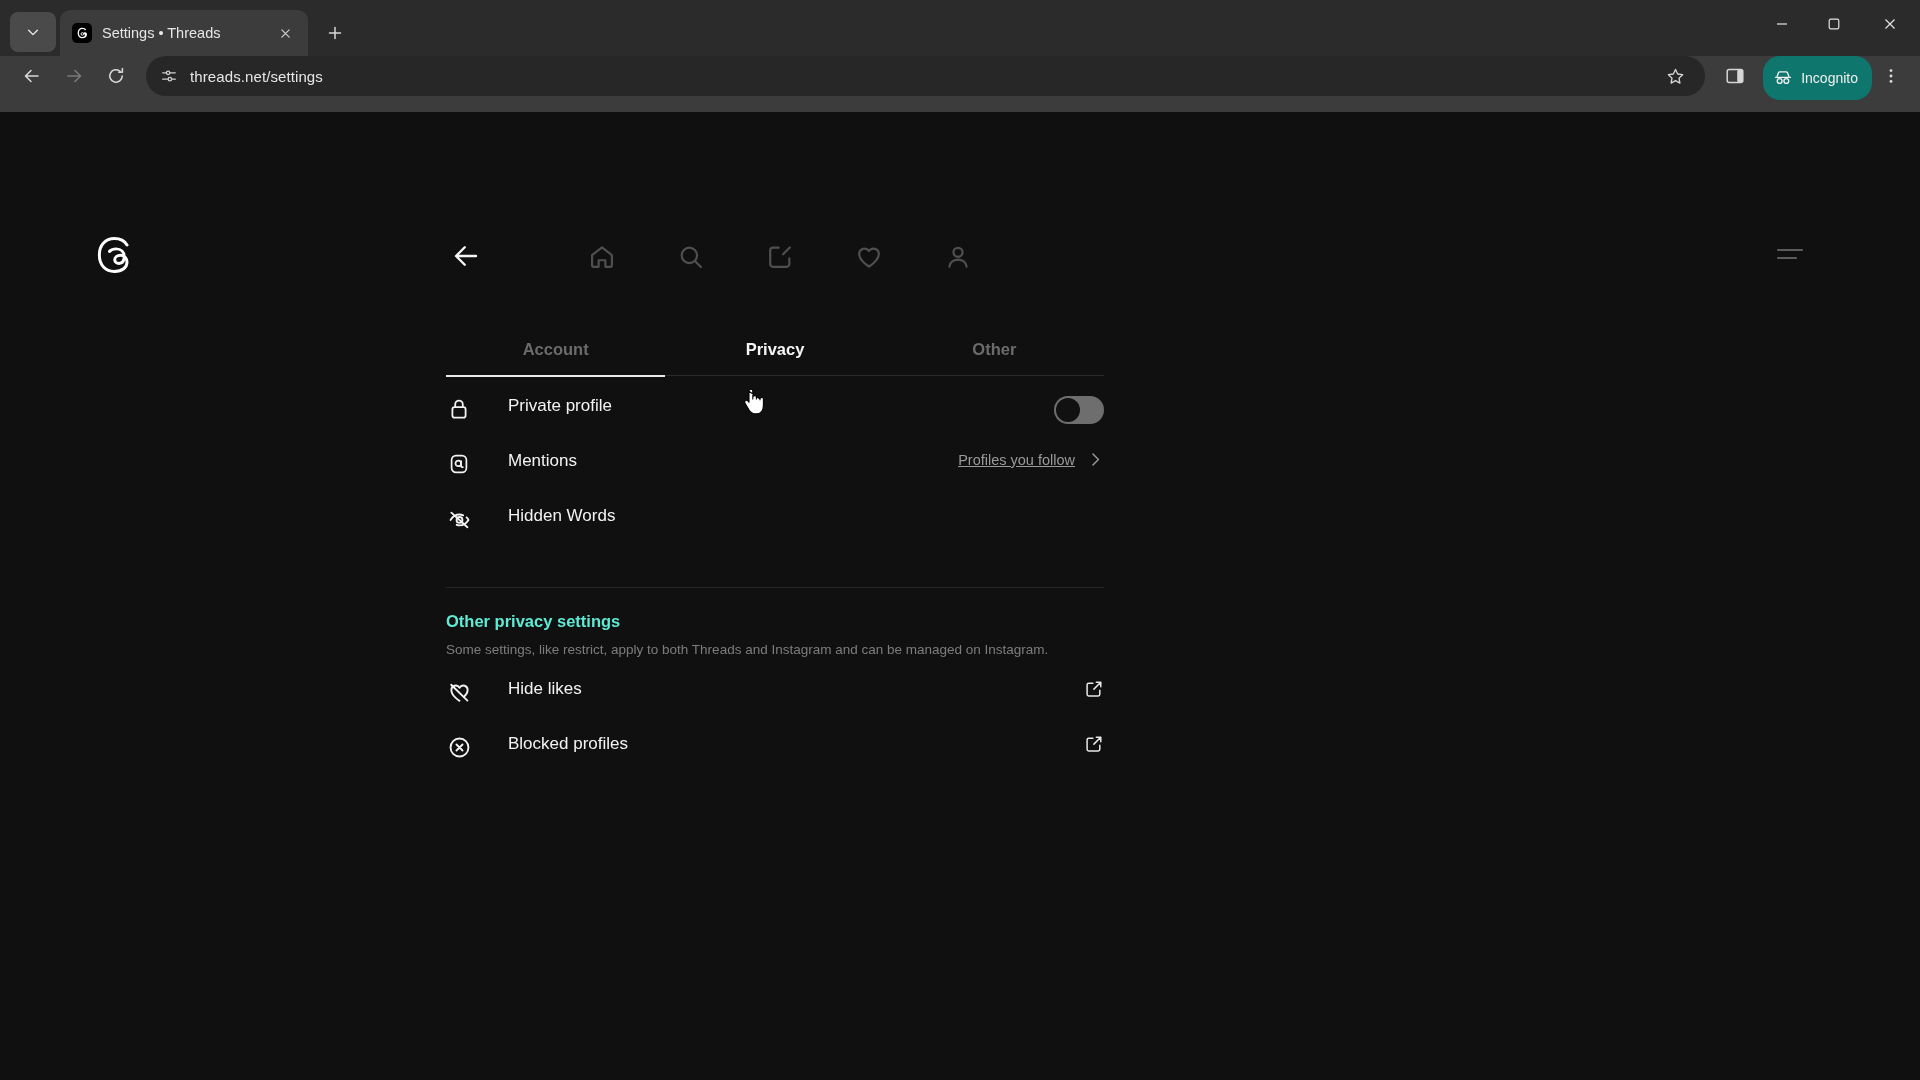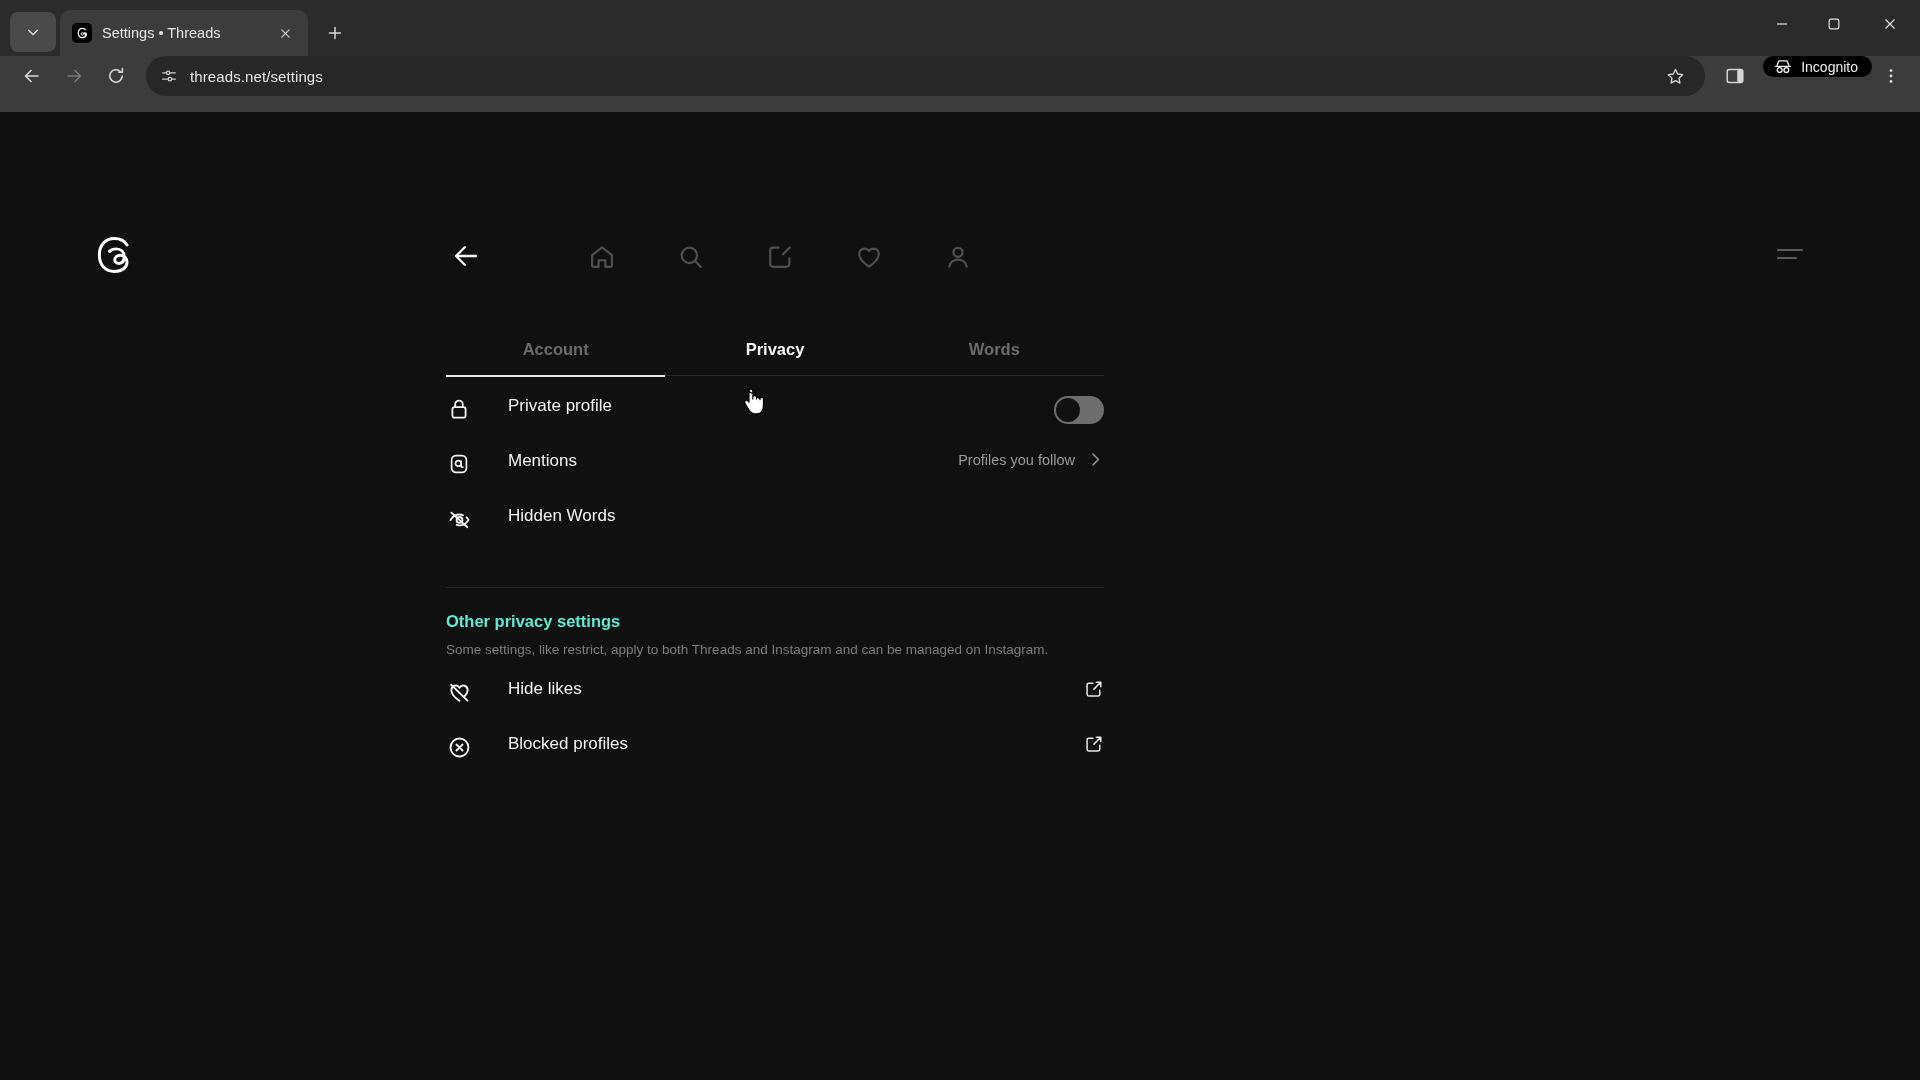--- a/index.html
+++ b/index.html
@@ -48,21 +48,21 @@
   }
   .tb-btn { width:40px;height:40px;border-radius:50%;display:flex;align-items:center;justify-content:center;color:#d6d6d6; }
   .tb-btn.disabled { color:#7a7a7a; }
   .omnibox {
     flex:1; height:40px; margin:0 8px; background:#272727; border-radius:20px;
     display:flex; align-items:center; padding:0 14px; gap:12px;
   }
   .omnibox .url { color:#e6e6e6; font-size:15px; letter-spacing:.1px; }
   .omni-right { display:flex; align-items:center; gap:6px; margin-left:auto; }
   .incognito-pill {
-    height:21px; border-radius:17px; background:#000000; display:flex; align-items:center;
+    height:44px; border-radius:17px; background:#0f766e; display:flex; align-items:center;
     gap:8px; padding:0 14px 0 10px; color:#f0f0f0; font-size:14px; margin-left:6px;
   }
   .menu-dots { width:34px;height:40px;display:flex;align-items:center;justify-content:center;color:#dcdcdc; }
 
   
   .viewport { flex:1; background:#101010; position:relative; overflow:hidden; }
 
   .th-logo { position:absolute; left:92px; top:122px; width:42px; height:42px; color:#fff; }
   .th-back { position:absolute; left:448px; top:126px; width:36px;height:36px;color:#f5f5f5;
              display:flex;align-items:center;justify-content:center; }
@@ -89,21 +89,21 @@
     position:absolute; left:0; top:0; height:1.5px; width:33.33%; background:#e9e9e9;
   }
 
   .rows { margin-top:20px; }
   .row {
     height:55px; display:flex; align-items:flex-start; gap:36px;
   }
   .row-icon { width:26px;height:26px;color:#f2f2f2;display:flex;align-items:center;justify-content:center;flex:0 0 auto; }
   .row-label { color:#f3f3f3; font-size:17px; font-weight:400; }
   .row-right { margin-left:auto; display:flex; align-items:center; gap:12px; }
-  .row-value { color:#9a9a9a; font-size:14.5px; }
+  .row-value { color:#9a9a9a; font-size:14.5px;text-decoration:underline; }
   .chev { color:#9a9a9a; display:flex; align-items:center; }
   .ext { color:#e8e8e8; display:flex; align-items:center; }
 
   .toggle {
     width:50px; height:28px; border-radius:14px; background:#6e6e6e; position:relative;
   }
   .toggle .knob {
     position:absolute; left:2px; top:2px; width:24px;height:24px;border-radius:50%;background:#111;
   }
 
@@ -279,21 +279,21 @@
         <path d="M3 6h24M3 14h18" stroke="#5c5c5c" stroke-width="2.2" stroke-linecap="round"></path>
       </svg>
     </div>
 
     <div class="content">
 
 
       <div class="tabs">
         <div class="tabitem">Account</div>
         <div class="tabitem active">Privacy</div>
-        <div class="tabitem">Words</div>
+        <div class="tabitem">Other</div>
       </div>
       <div class="tabs-underline">
         <div class="active-bar"></div>
       </div>
 
       <div class="rows">
 
         <div class="row">
           <span class="row-icon">
             <svg width="24" height="24" viewBox="0 0 24 24">

